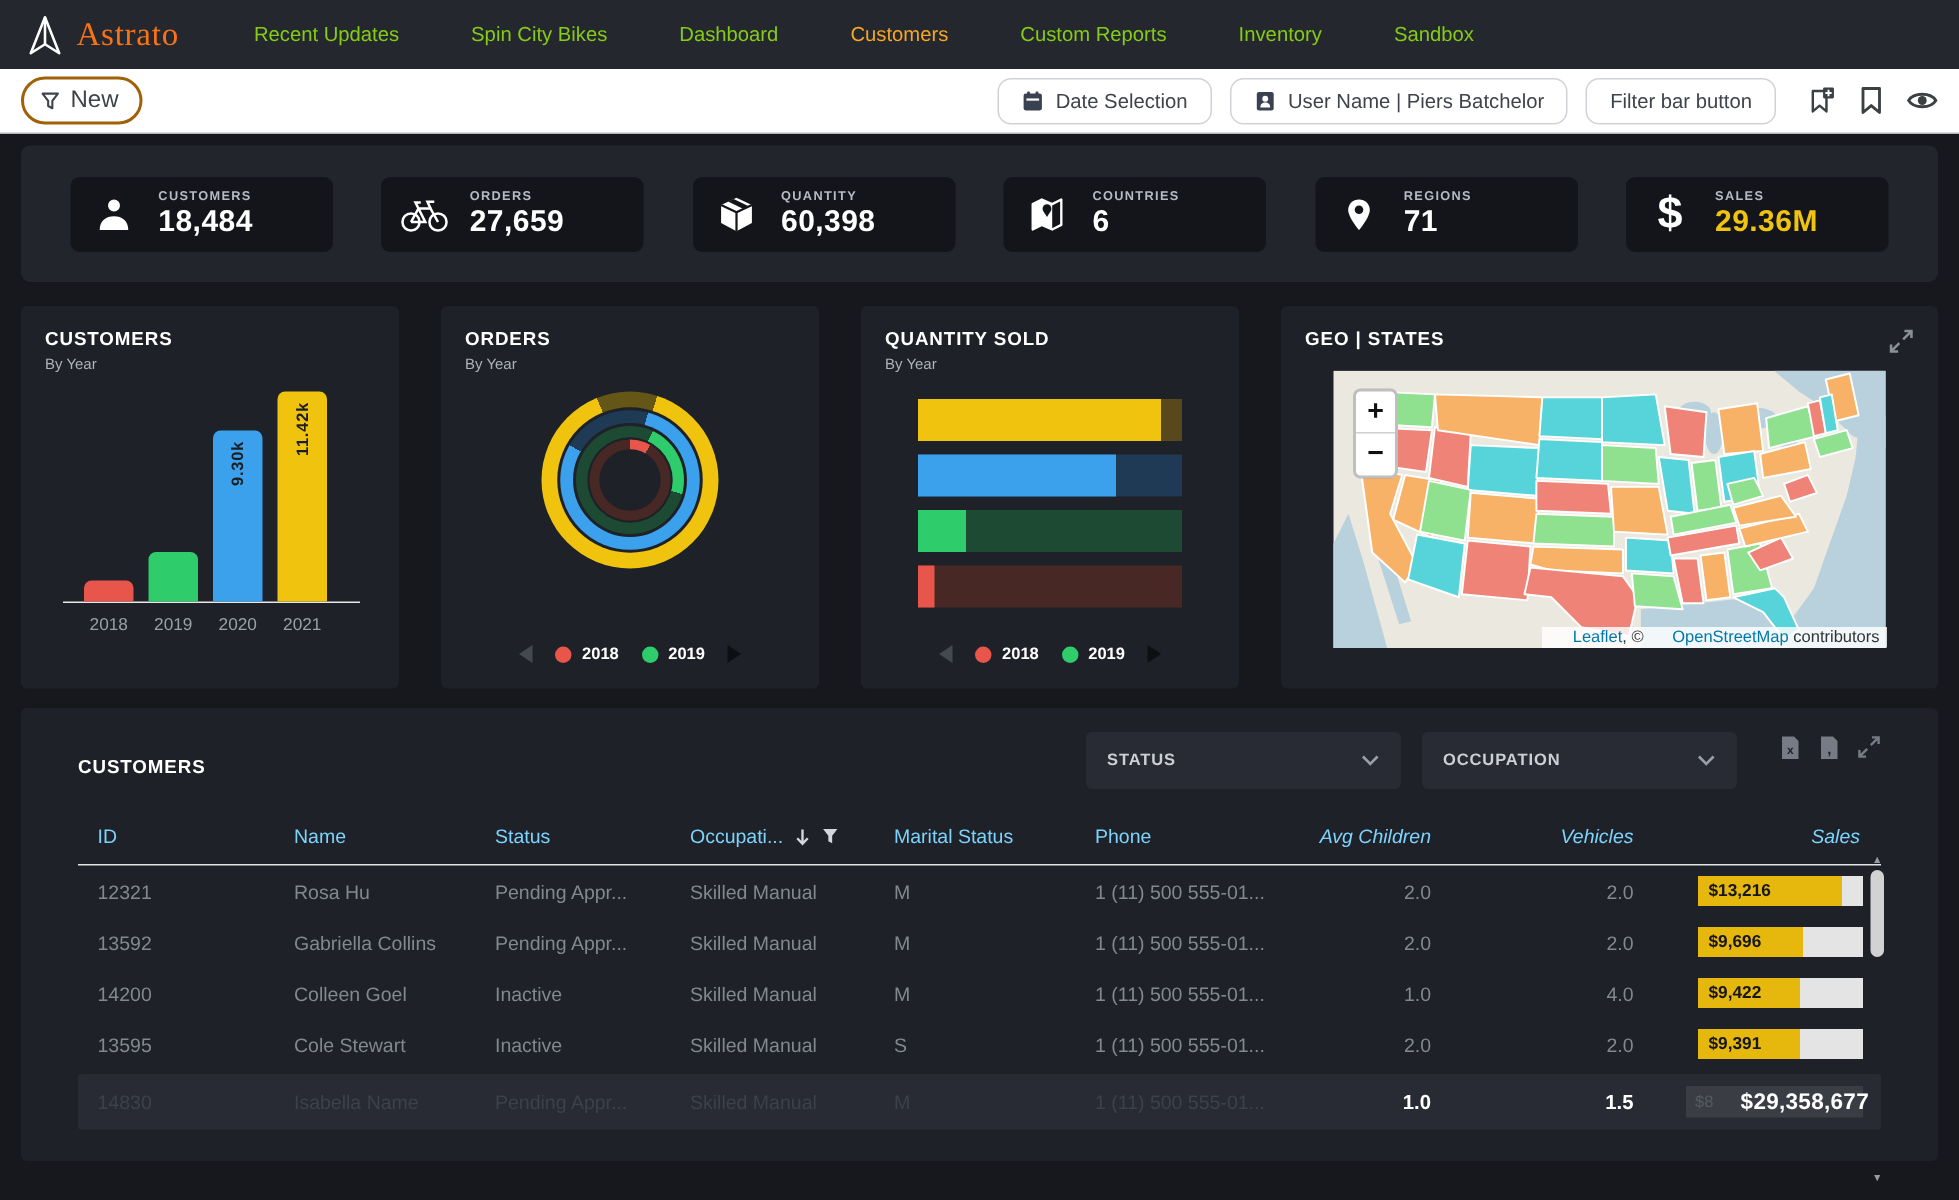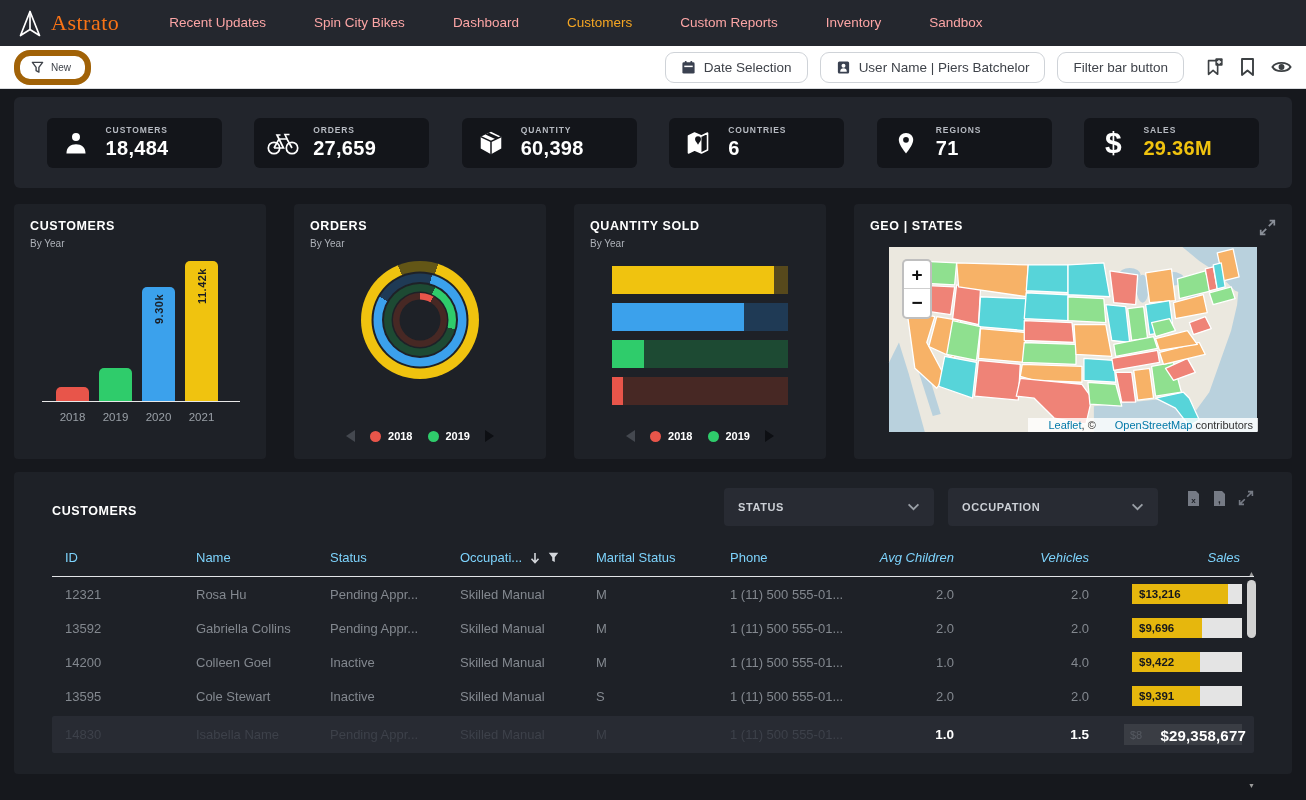--- a/index.html
+++ b/index.html
@@ -11,28 +11,28 @@
     --txt-dim:#9aa0a7; --txt:#ffffff;
   }
   body{ width:1306px; height:800px; overflow:hidden; background:var(--bg);
         font-family:"Liberation Sans", sans-serif; }
 
   
   .topnav{ height:46px; background:var(--nav); display:flex; align-items:center; padding:0 18px; }
   .brand{ display:flex; align-items:center; gap:9px; margin-right:26px; }
   .brand-name{ font-family:"Liberation Serif", serif; font-size:22px; color:#f97316; letter-spacing:.5px; }
   .topnav nav{ display:flex; height:46px; }
-  .nav-item{ color:#fca5a5; font-size:13.5px; line-height:46px; padding:0 24px; cursor:pointer; }
+  .nav-item{ color:#84cc16; font-size:13.5px; line-height:46px; padding:0 24px; cursor:pointer; }
   .nav-item.active{ color:var(--nav-active); }
 
   
   .toolbar{ height:43px; background:#fff; border-bottom:1px solid #d9dbde;
             display:flex; align-items:center; justify-content:space-between; padding:0 14px; }
-  .chip{ display:inline-flex; align-items:center; gap:7px; border:6px solid #a16207; border-radius:16px;
-         padding:5px 14px 5px 11px; font-size:10px; color:#3f434a; background:#fff; cursor:pointer;}
+  .chip{ display:inline-flex; align-items:center; gap:7px; border:2px solid #a16207; border-radius:16px;
+         padding:5px 14px 5px 11px; font-size:16px; color:#3f434a; background:#fff; cursor:pointer;}
   .toolbar-right{ display:flex; align-items:center; gap:12px; }
   .tb-btn{ display:inline-flex; align-items:center; gap:8px; border:1px solid #cfd3d8; border-radius:9px;
            padding:7px 15px; font-size:13.5px; color:#3f434a; background:#fff; cursor:pointer; }
   .tb-icons{ display:flex; align-items:center; gap:15px; margin-left:8px; }
   .tb-icons svg{ display:block; cursor:pointer; }
 
   
   .page{ padding:8px 14px 0 14px; }
 
   

